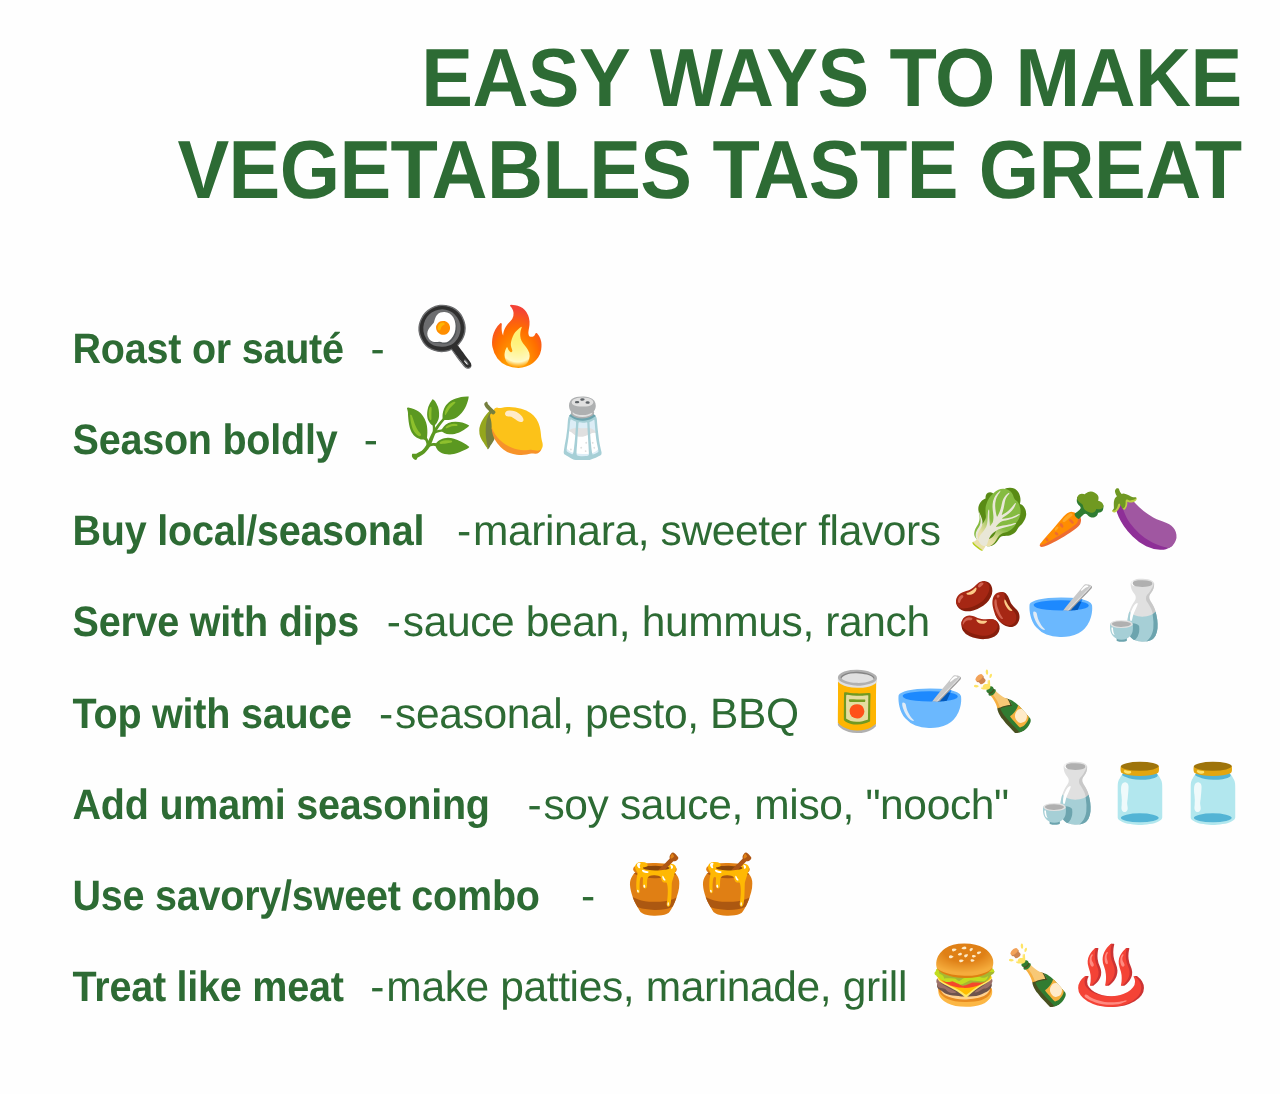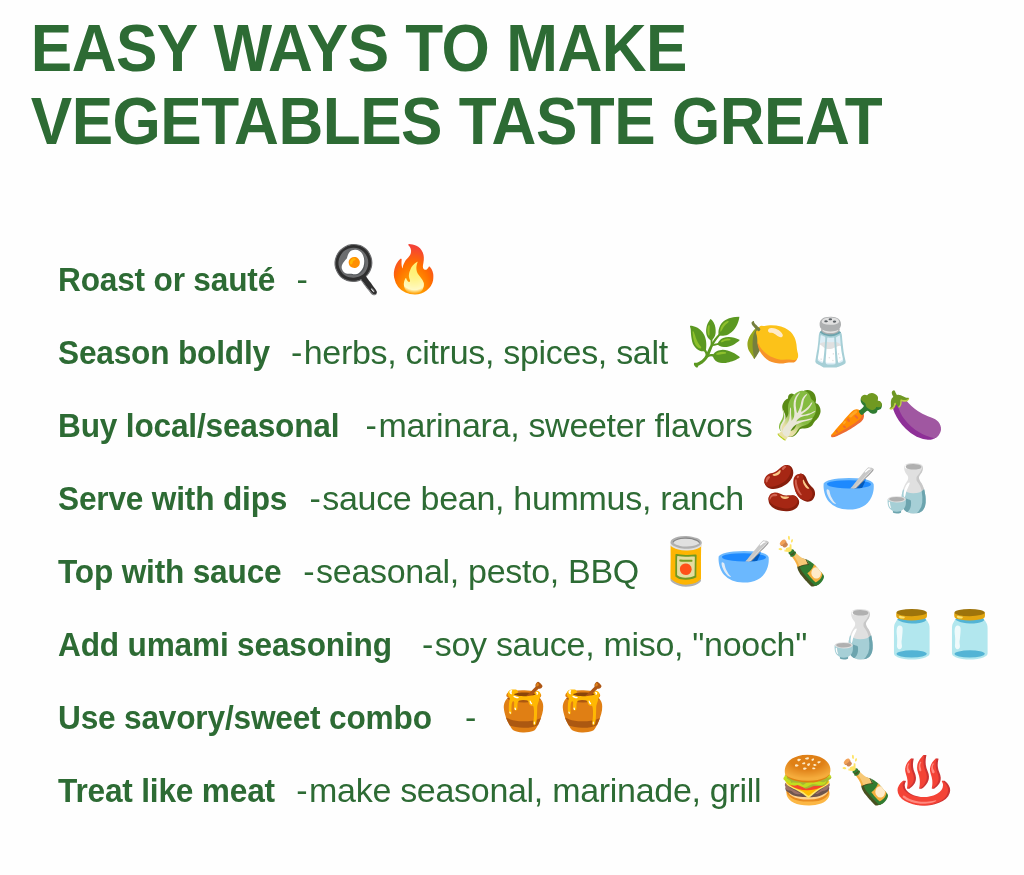--- a/index.html
+++ b/index.html
@@ -17,22 +17,22 @@
   .poster {
     width: 1024px;
     height: 875px;
     position: relative;
     background: #fefefe;
     box-sizing: border-box;
   }
 
   
   .title-block {
-    padding-top: 12px;
-    text-align: left;
+    padding-top: 26px;
+    text-align: right;
   }
   .title-line {
     display: block;
     color: #2d6b34;
     font-family: "Liberation Sans", sans-serif;
     font-weight: 700;
     font-size: 66px;
     line-height: 73px;
     letter-spacing: -0.5px;
     transform: scaleX(0.94);
@@ -110,21 +110,20 @@
         <span class="tip-lead">Roast or sauté</span>
         <span class="tip-sep">-</span>
       </span>
       <span class="tip-emoji">🍳🔥</span>
     </li>
 
     <li class="tip-row">
       <span class="tip-text">
         <span class="tip-lead">Season boldly</span>
         <span class="tip-sep">-</span>
-        <span class="tip-desc">herbs, citrus, spices, salt</span>
       </span>
       <span class="tip-emoji">🌿🍋🧂</span>
     </li>
 
     <li class="tip-row">
       <span class="tip-text">
         <span class="tip-lead">Buy local/seasonal</span>
         <span class="tip-sep">-</span>
         <span class="tip-desc">marinara, sweeter flavors</span>
       </span>
@@ -163,19 +162,19 @@
         <span class="tip-lead">Use savory/sweet combo</span>
         <span class="tip-sep">-</span>
       </span>
       <span class="tip-emoji">🍯🍯</span>
     </li>
 
     <li class="tip-row">
       <span class="tip-text">
         <span class="tip-lead">Treat like meat</span>
         <span class="tip-sep">-</span>
-        <span class="tip-desc">make seasonal, marinade, grill</span>
+        <span class="tip-desc">make patties, marinade, grill</span>
       </span>
       <span class="tip-emoji">🍔🍾♨️</span>
     </li>
 
   </ul>
 </div>
 
 </body></html>

